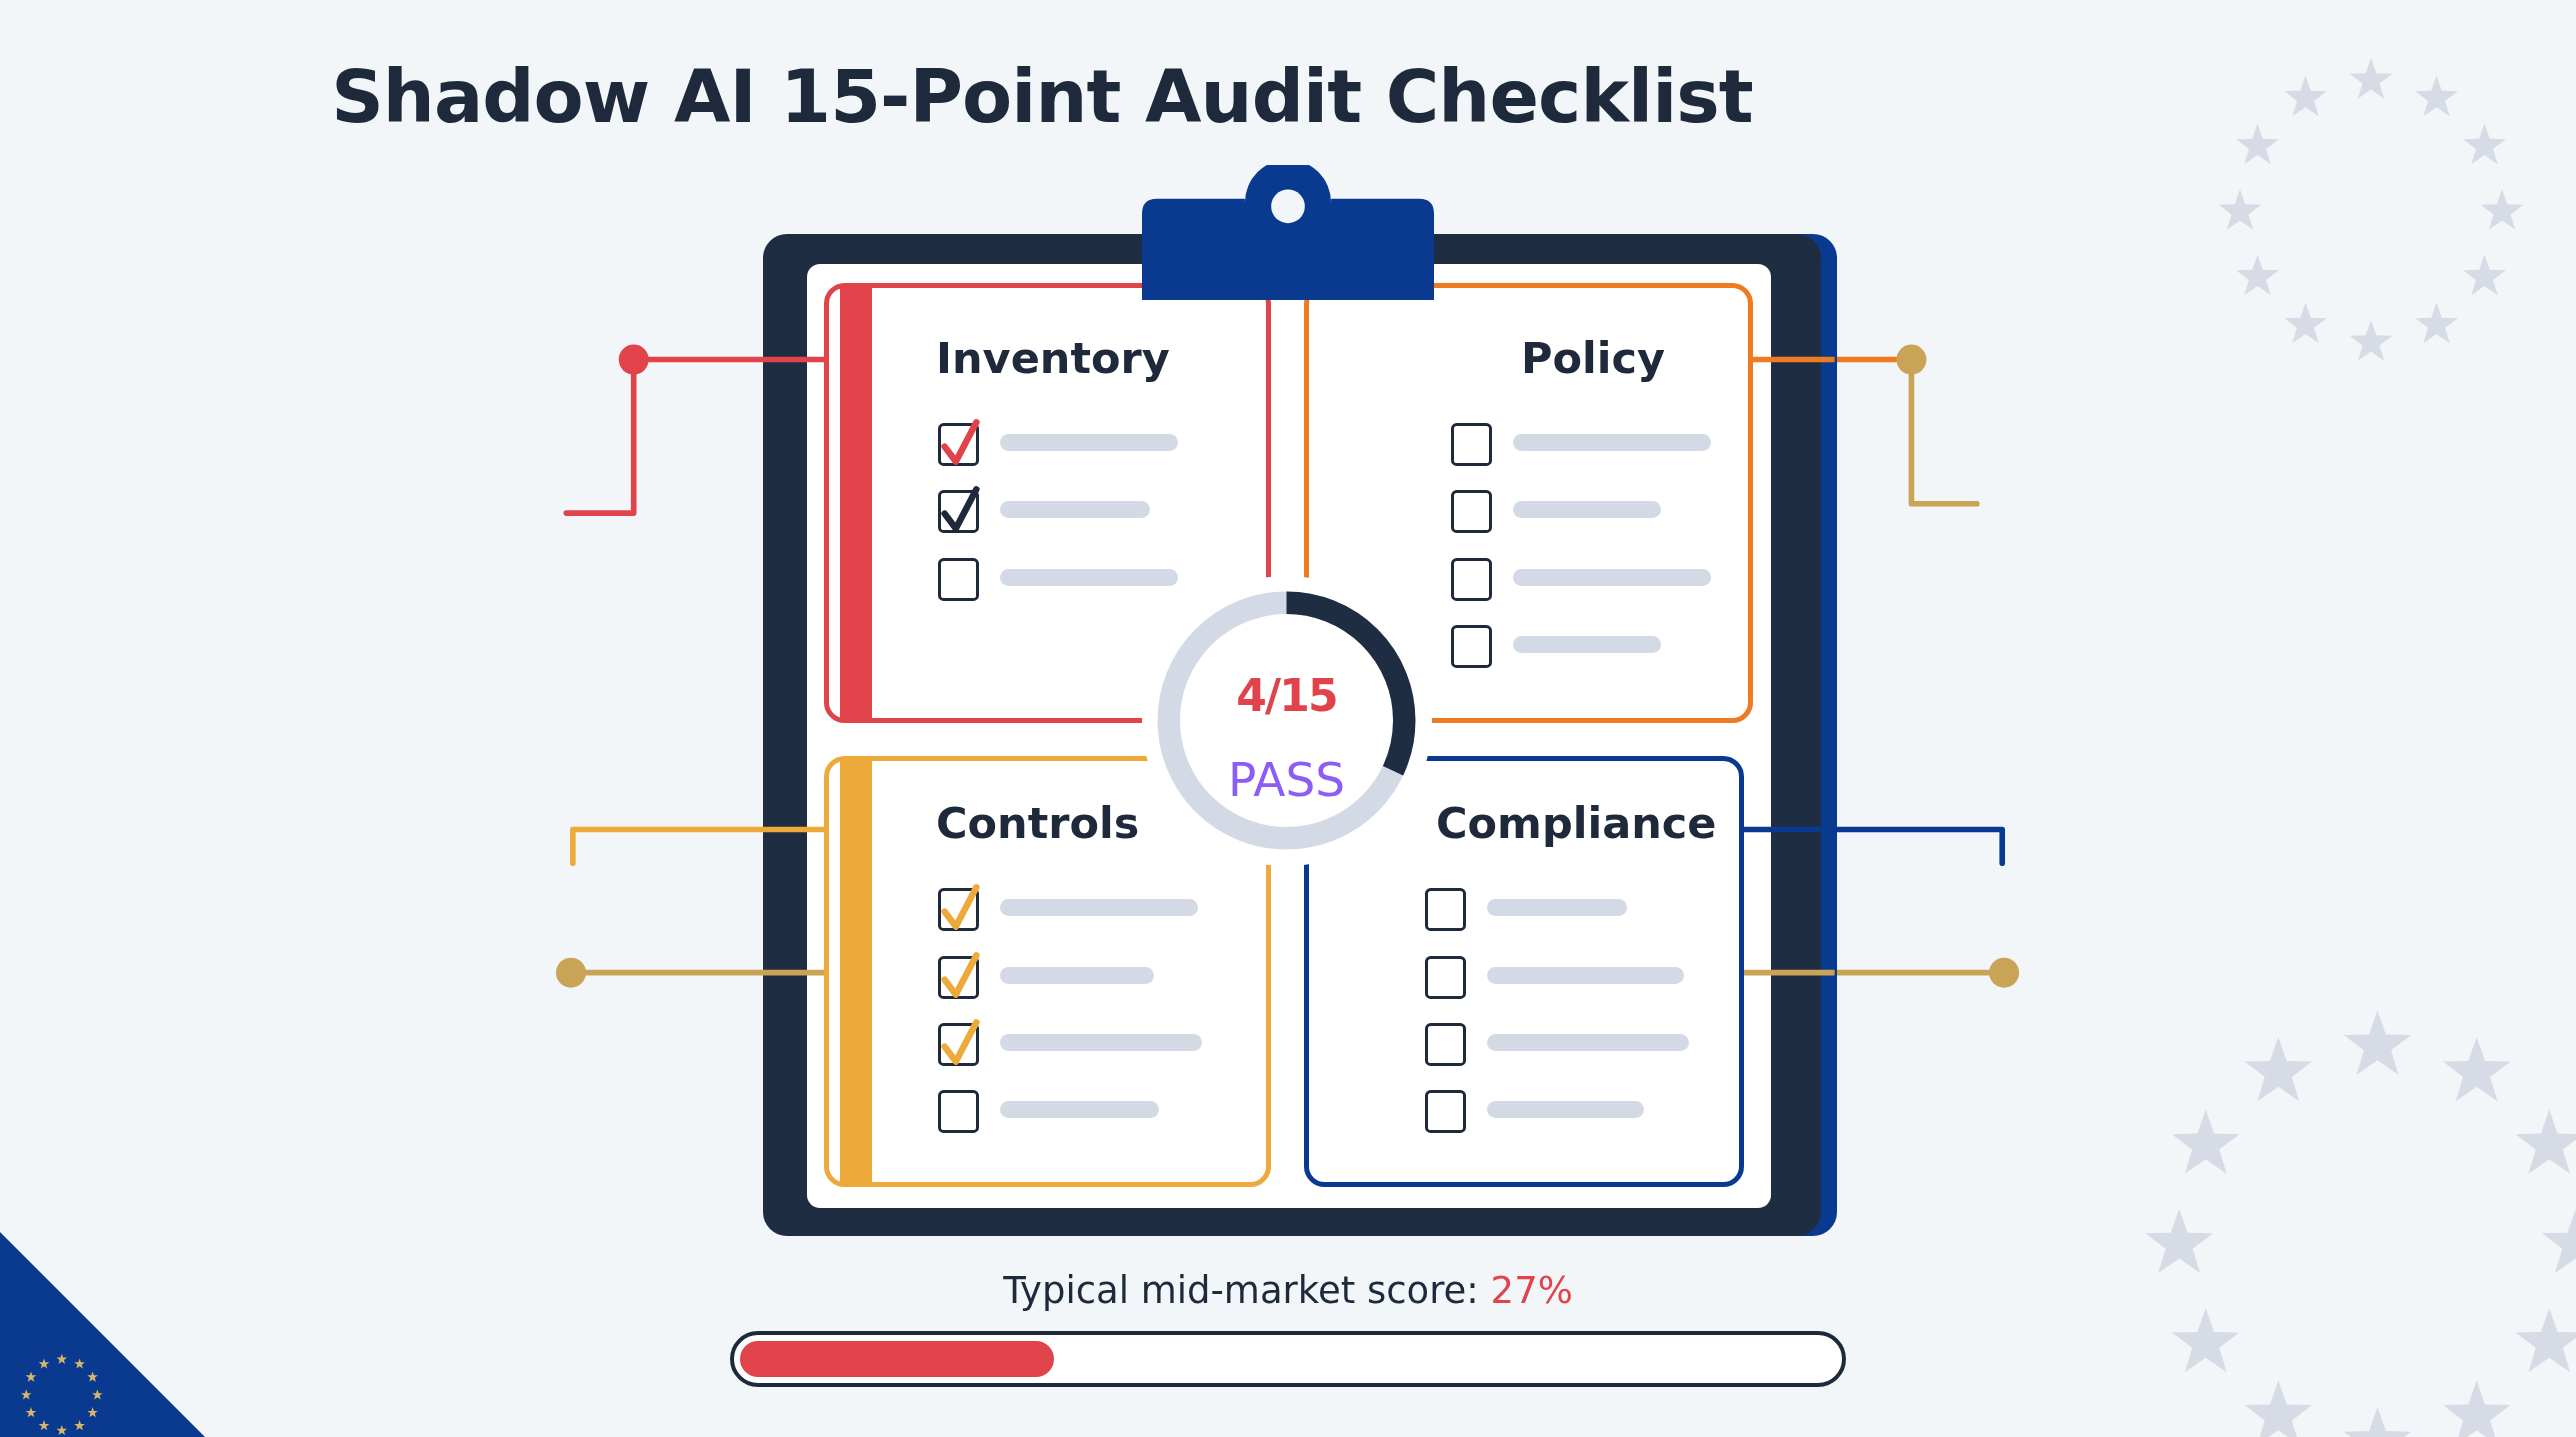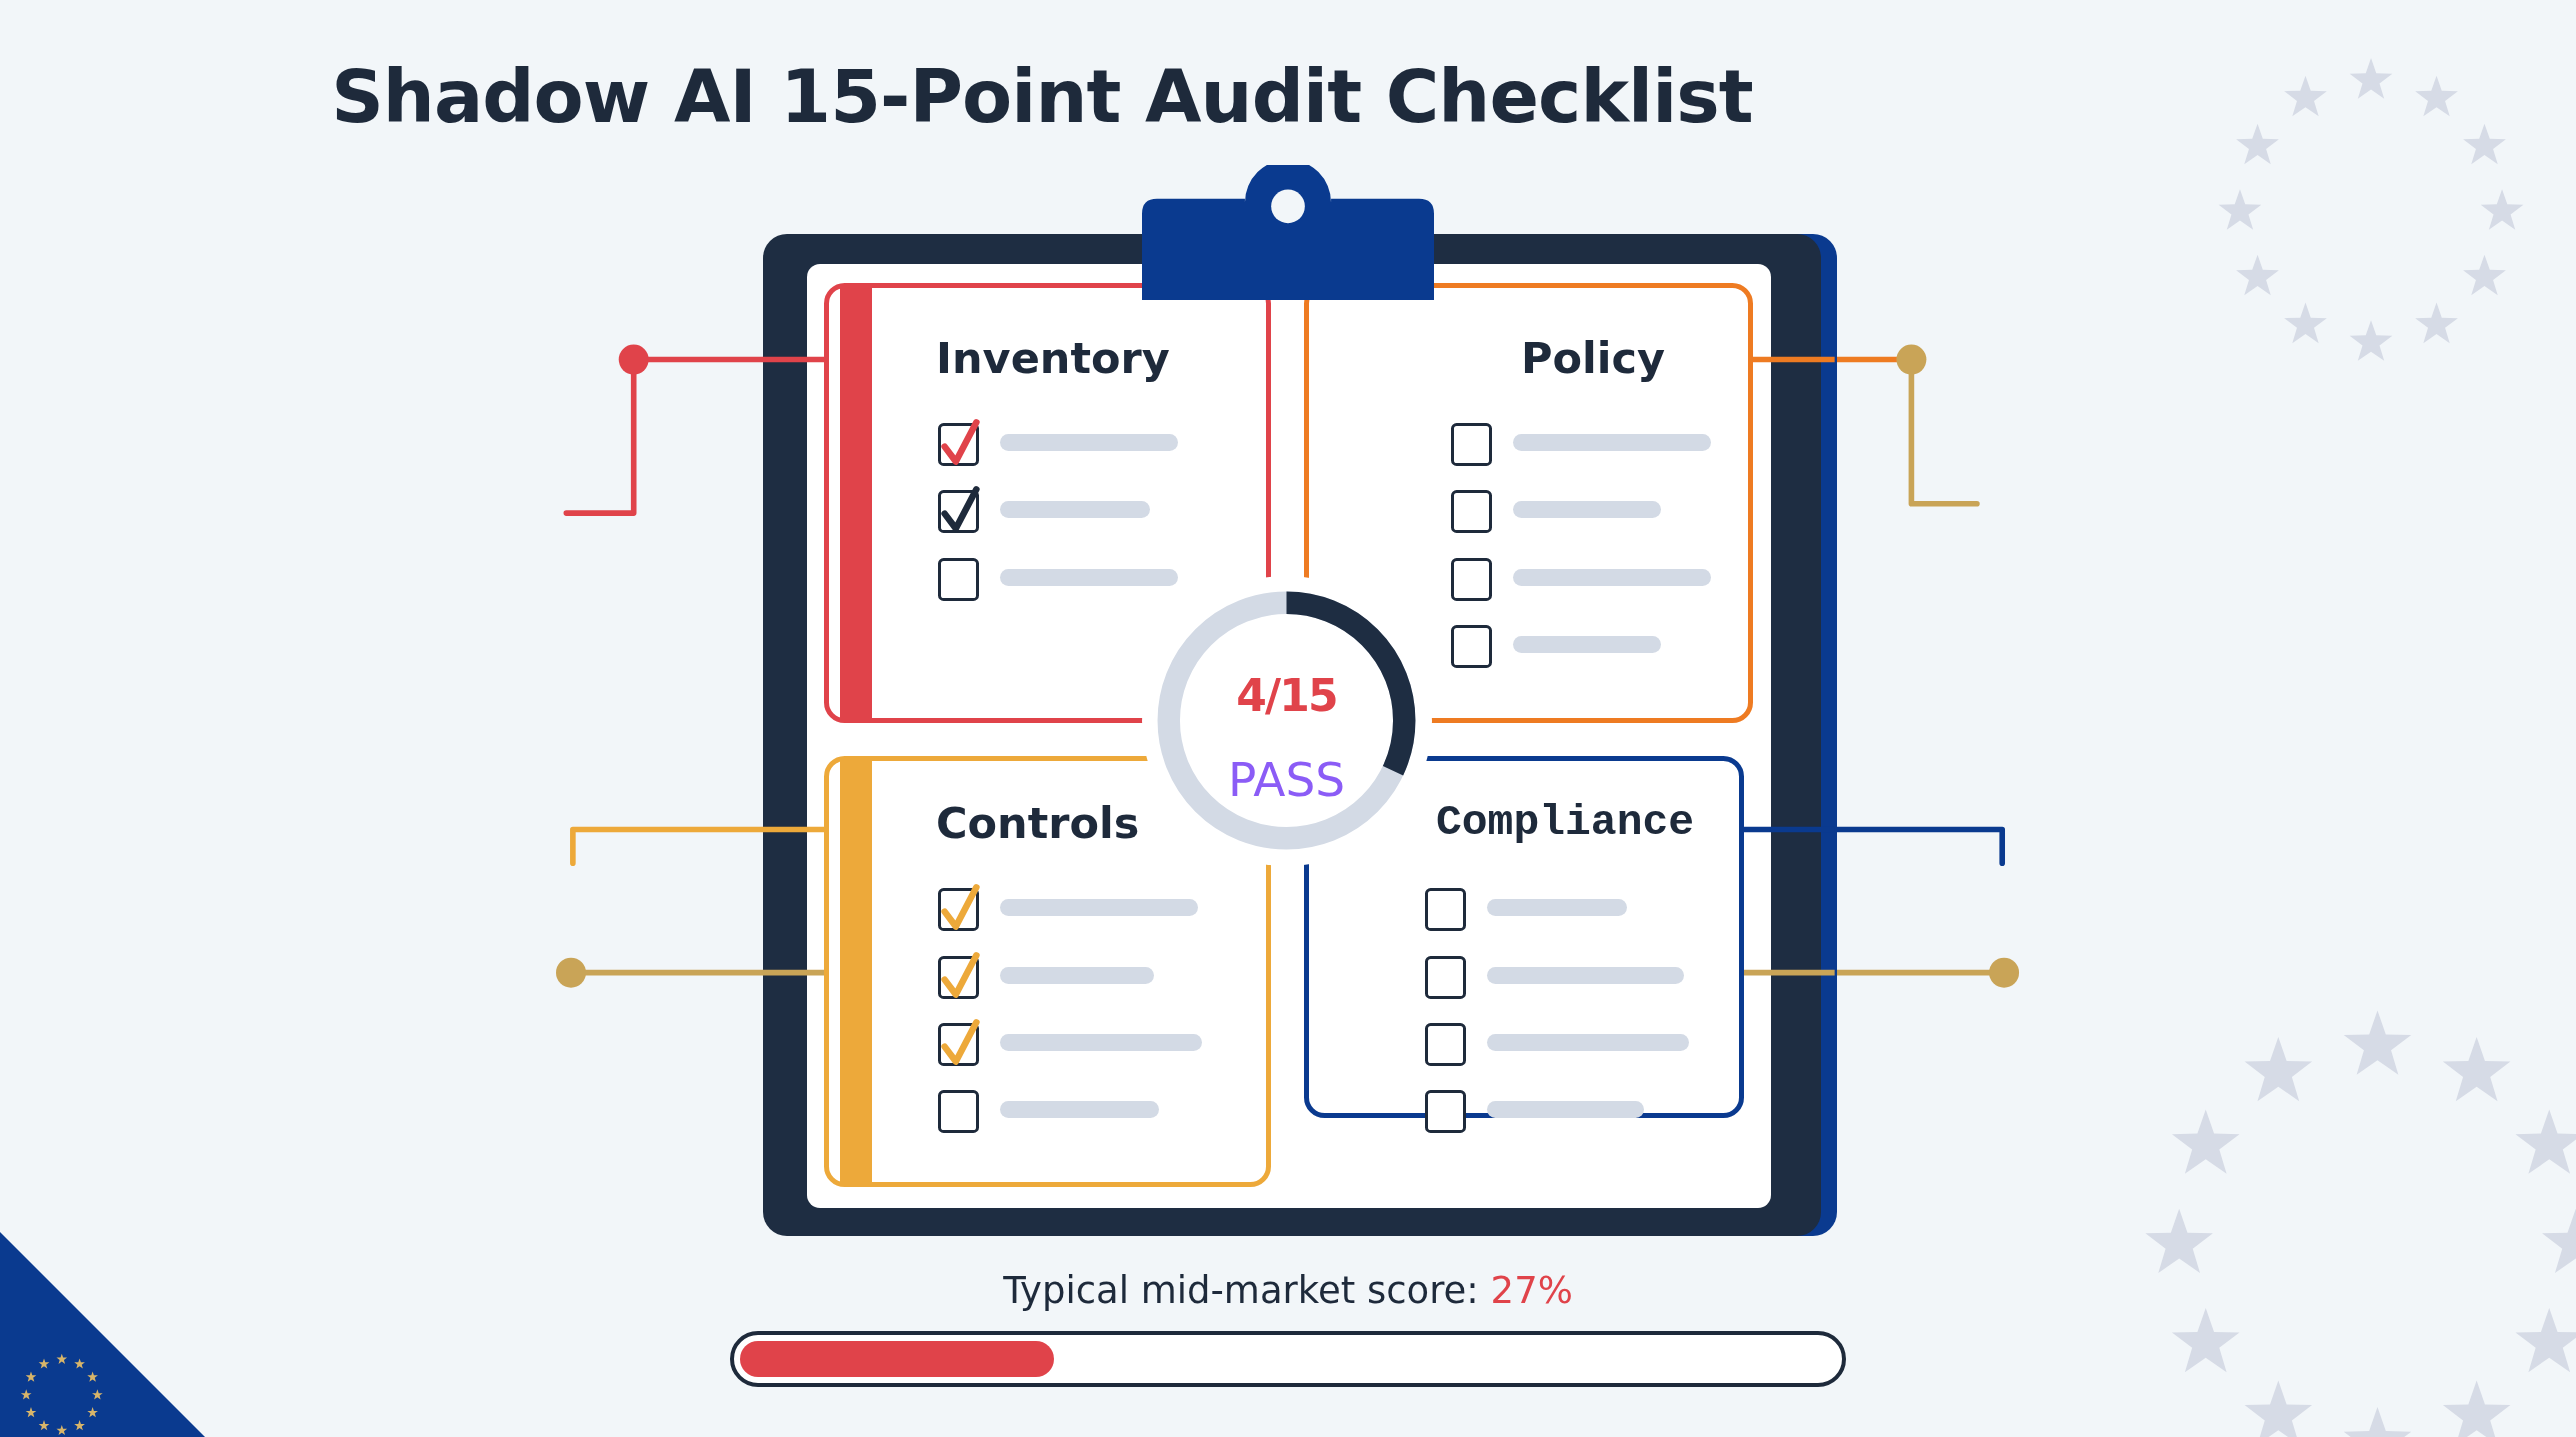--- a/index.html
+++ b/index.html
@@ -234,21 +234,21 @@
         </svg>
       </div>
       <div class="bar" style="width: 202px;"></div>
     </div>
     <div class="item" style="left: 109px; top: 329px; width: 221px;">
       <div class="cb"></div>
       <div class="bar" style="width: 159px;"></div>
     </div>
   </div>
 
-<div class="panel" id="panel-compliance" style="left:1304px;top:756px;width:440px;height:362px;border-color:#0a3a8f;font-family:Liberation Mono, monospace;">
+<div class="panel" id="panel-compliance" style="left:1304px;top:756px;width:440px;height:431px;border-color:#0a3a8f;">
   <div class="panel-title" style="left:127px;top:37px;">Compliance</div>
   <div class="items"></div>
 <div class="item" style="left: 116px; top: 127px; width: 202px;">
       <div class="cb"></div>
       <div class="bar" style="width: 140px;"></div>
     </div>
     <div class="item" style="left: 116px; top: 195px; width: 258px;">
       <div class="cb"></div>
       <div class="bar" style="width: 197px;"></div>
     </div>

